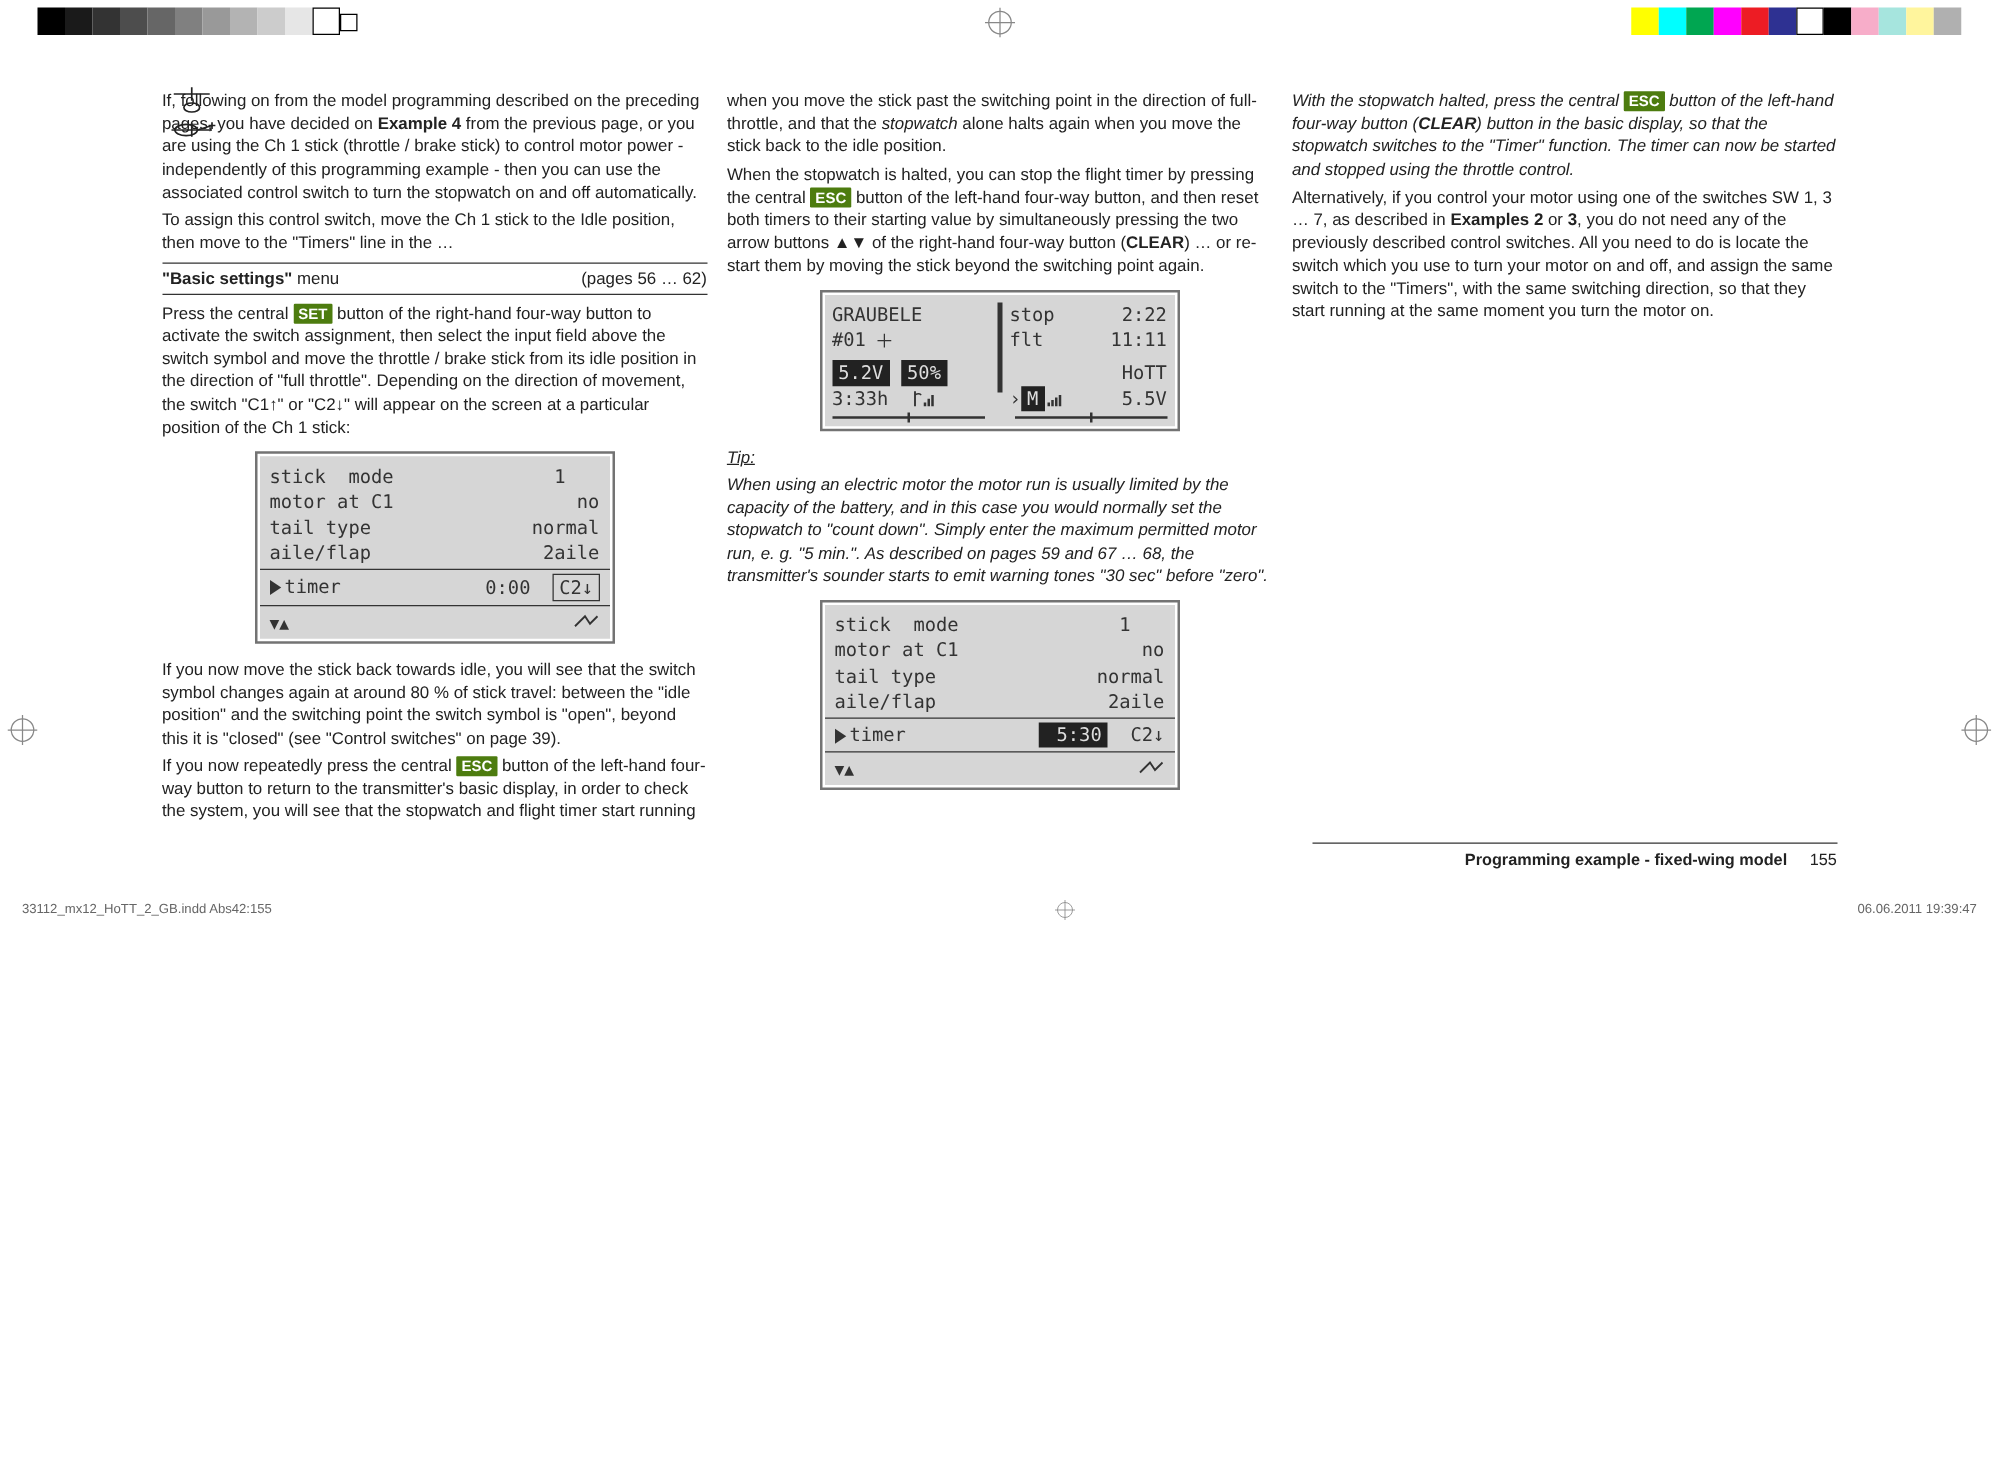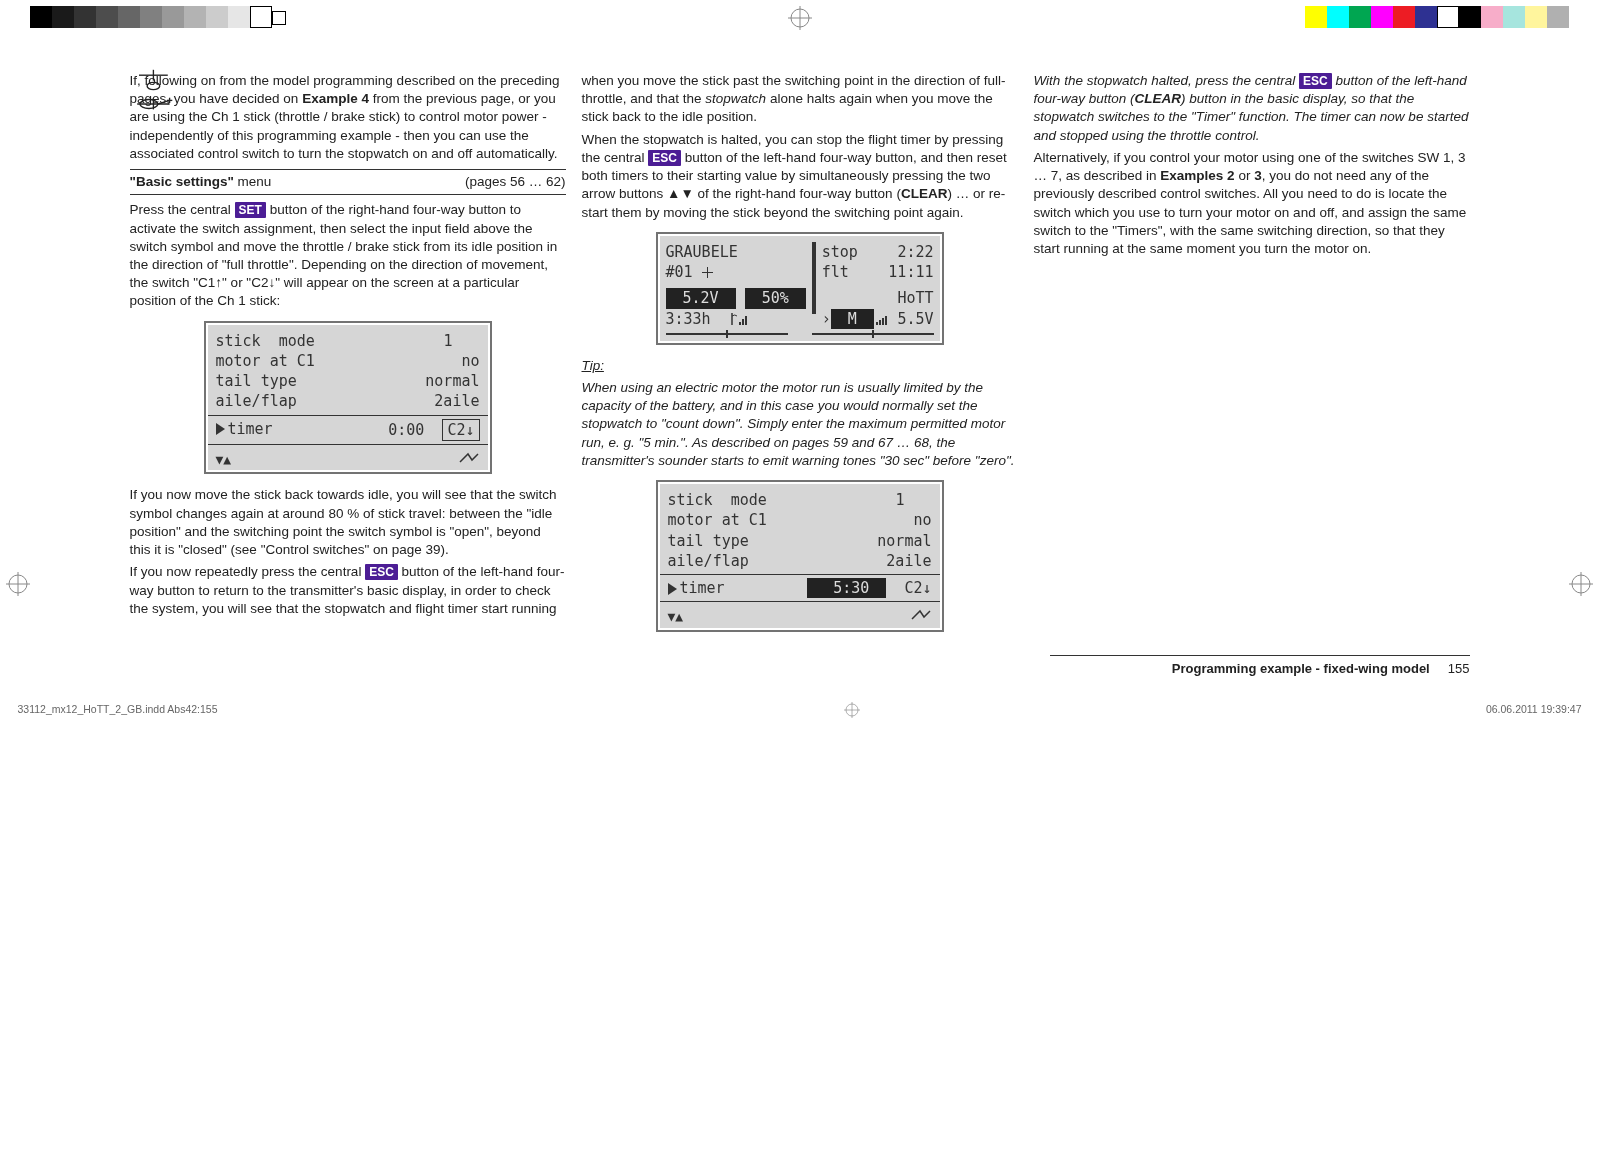--- a/index.html
+++ b/index.html
@@ -75,21 +75,21 @@
   }
   .col {
     flex: 1 1 0;
     min-width: 0;
   }
   .col p { margin: 0 0 4px 0; }
   .italic { font-style: italic; }
   .bold { font-weight: bold; }
   .kbd {
     display: inline-block;
-    background: #4c1d95;
+    background: #4d7c0f;
     color: #fff;
     font-weight: bold;
     padding: 0 4px;
     font-size: 12px;
     border-radius: 1px;
     line-height: 16px;
   }
   .menu-line-row {
     margin-top: 6px;
     border-top: 1px solid #333;
@@ -130,21 +130,21 @@
   .footer-arrows {
     padding-top: 3px;
     display: flex;
     justify-content: space-between;
     font-size: 13px;
   }
   .inv {
     display: inline-block;
     background: #222;
     color: #ddd;
-    padding: 0 17px;
+    padding: 0 5px;
   }
   .boxed {
     border: 1px solid #333;
     padding: 0 4px;
     display: inline-block;
   }
   .screen-body hr {
     border: none;
     border-top: 1px solid #333;
     margin: 3px -8px;
@@ -291,20 +291,21 @@
     </svg>
   </div>
 
 
   <div class="columns">
 
     <div class="col">
       <p>
         <span>If, following on from the model programming described on the preceding pages, you have decided on </span><span class="bold">Example 4</span><span> from the previous page, or you are using the Ch 1 stick (throttle / brake stick) to control motor power - independently of this programming example - then you can use the associated control switch to turn the stopwatch on and off automatically.</span>
       </p>
+      <p>To assign this control switch, move the Ch 1 stick to the Idle position, then move to the "Timers" line in the …</p>
 
       <div class="menu-line-row">
         <span><span class="bold">"Basic settings"</span><span> menu</span></span>
         <span>(pages 56 … 62)</span>
       </div>
 
       <p style="margin-top:6px">
         <span>Press the central </span><span class="kbd">SET</span><span> button of the right-hand four-way button to activate the switch assignment, then select the input field above the switch symbol and move the throttle / brake stick from its idle position in the direction of "full throttle". Depending on the direction of movement, the switch "C1↑" or "C2↓" will appear on the screen at a particular position of the Ch 1 stick:</span>
       </p>
 

